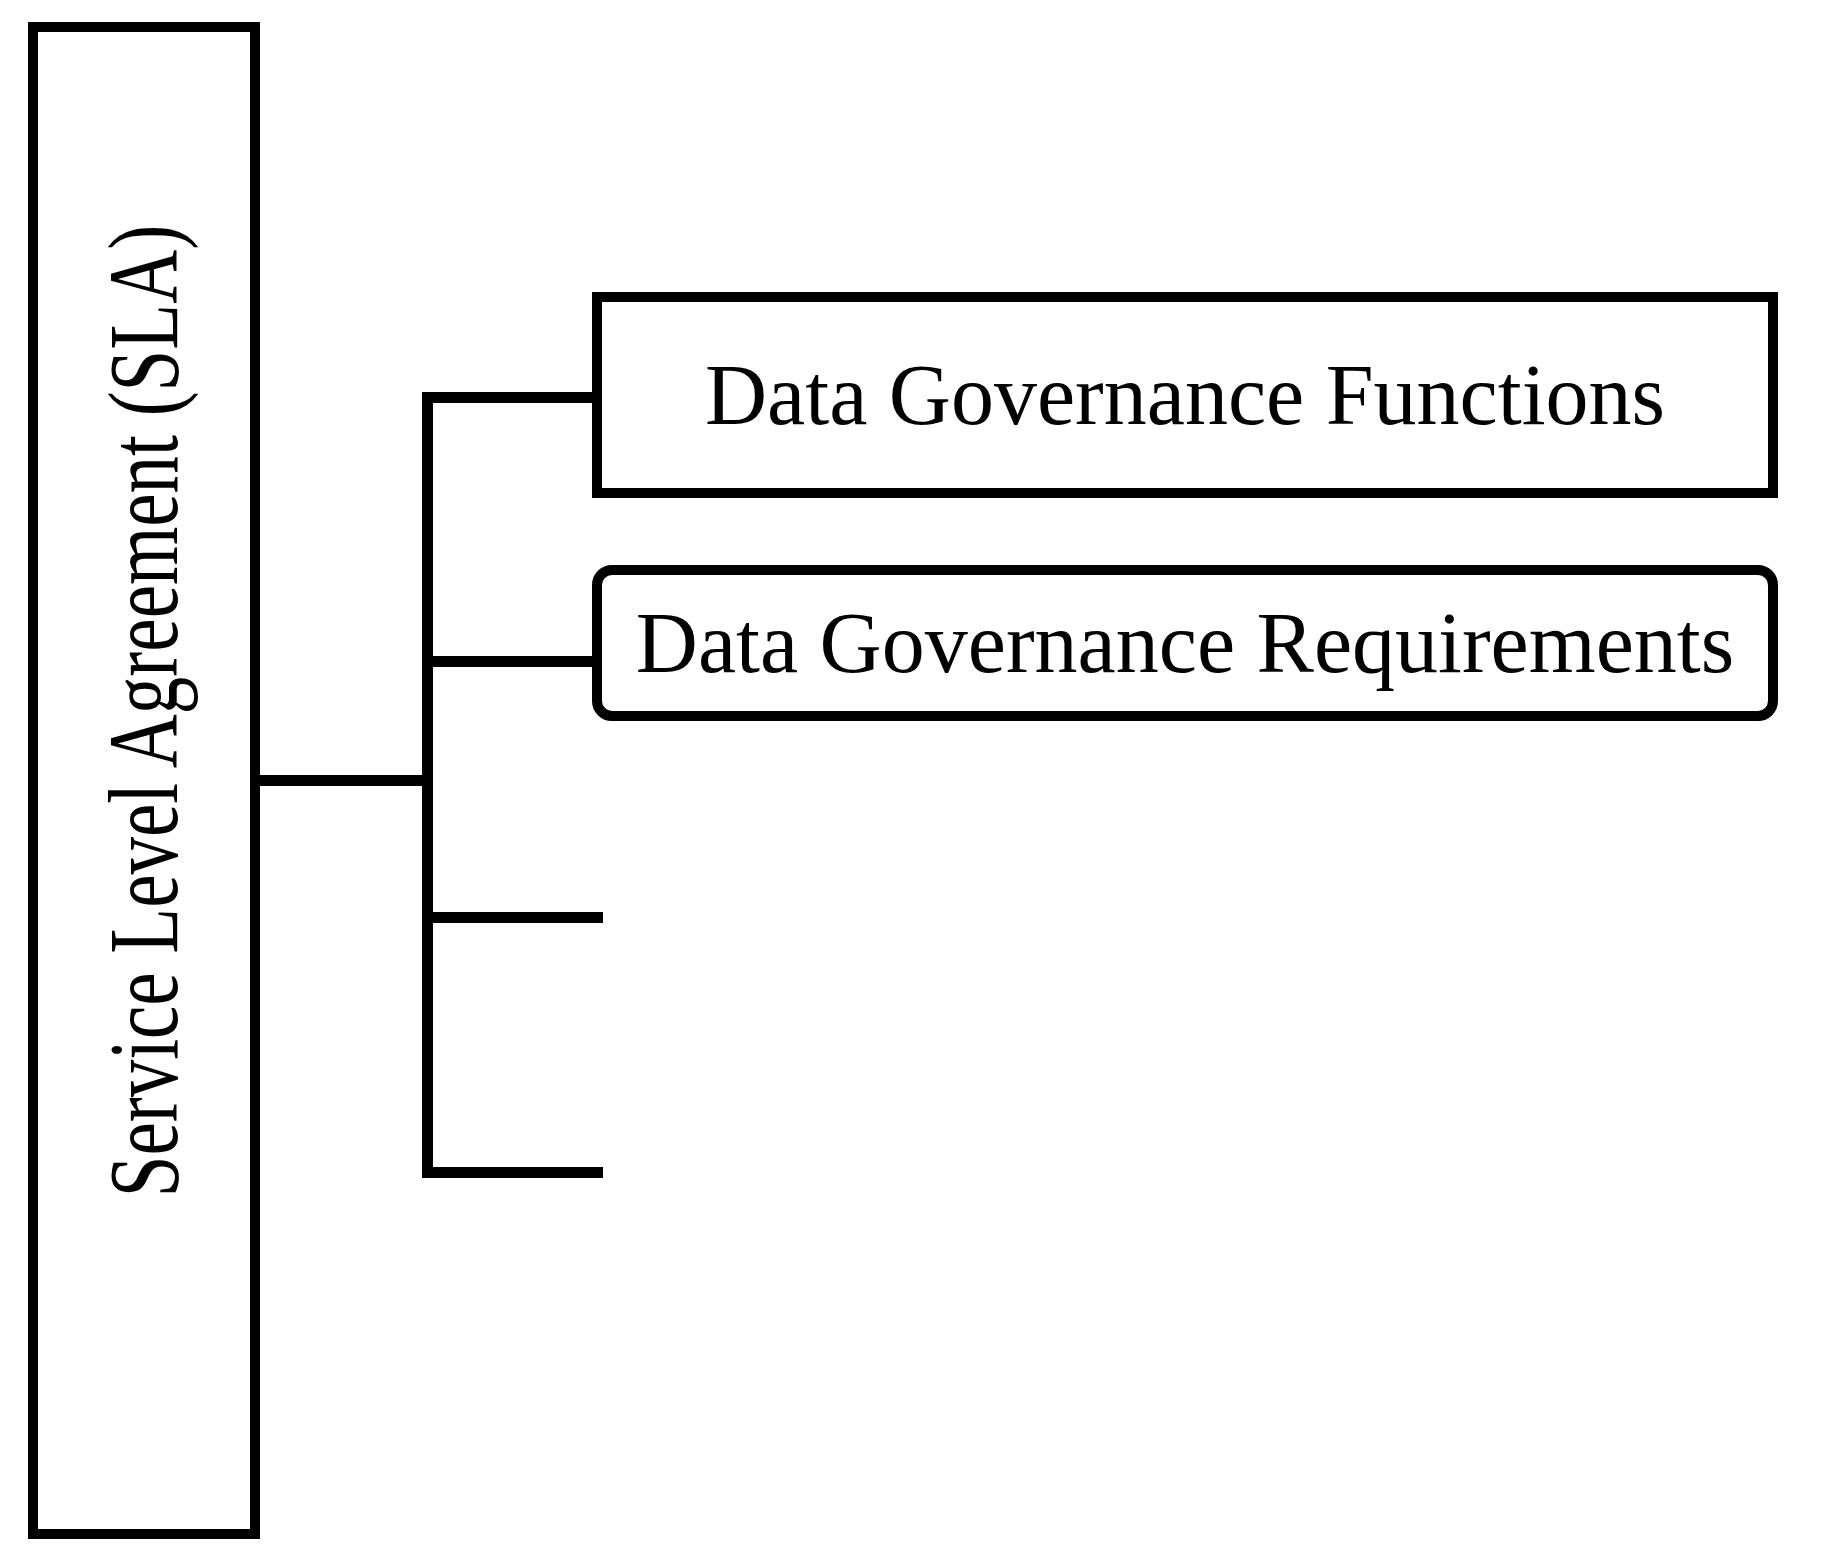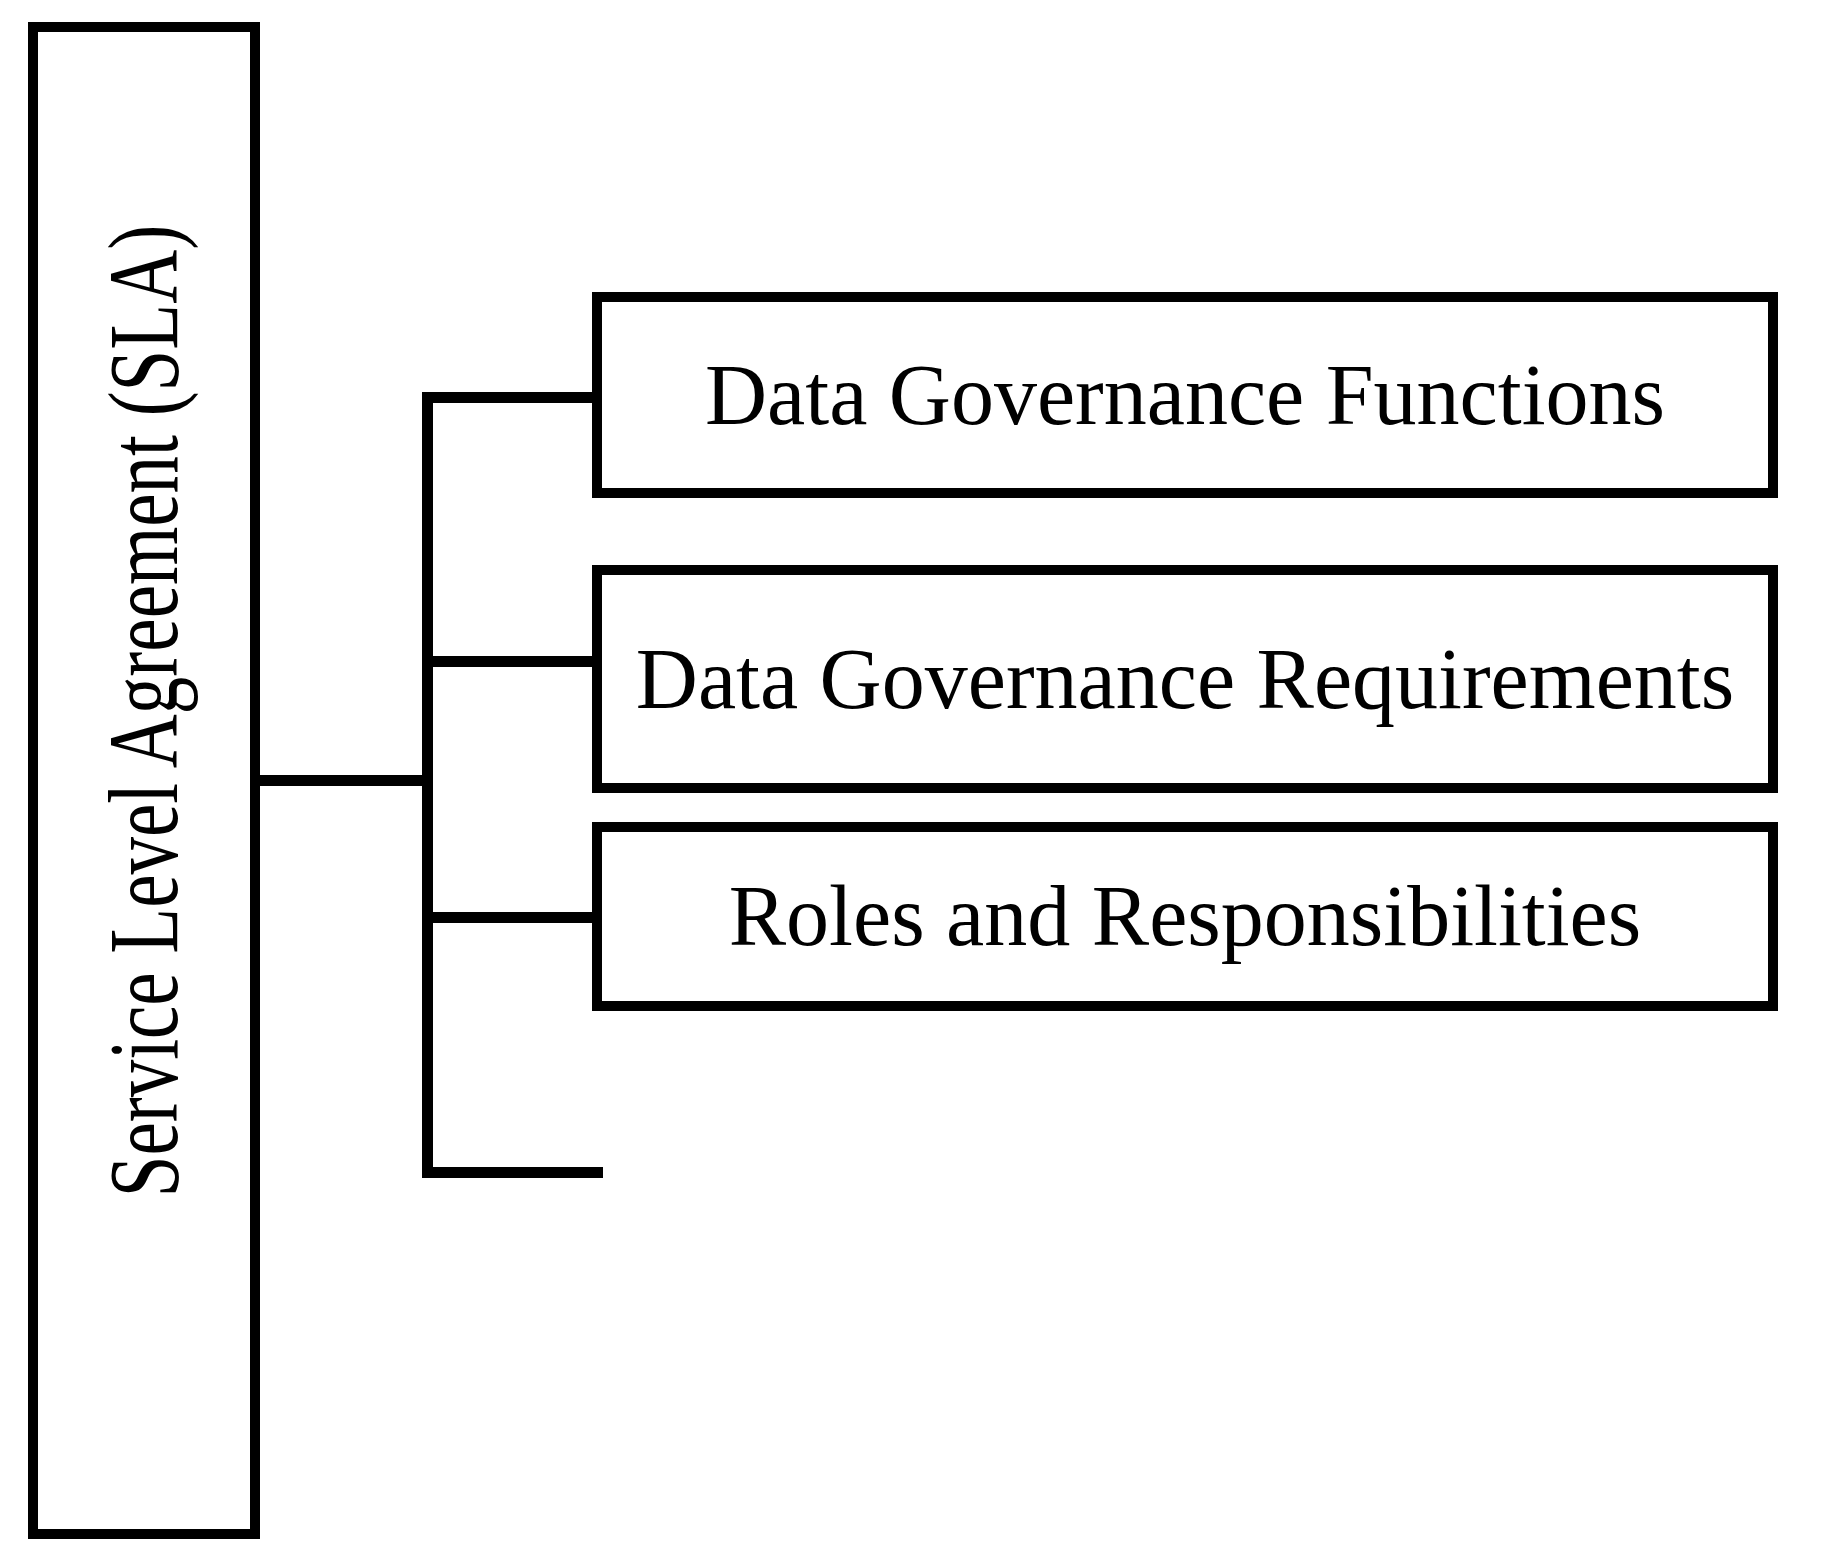--- a/index.html
+++ b/index.html
@@ -49,21 +49,21 @@
     background: #ffffff;
     display: flex;
     align-items: center;
     justify-content: center;
     text-align: center;
     font-size: 86px;
     line-height: 1.05;
   }
   .node span { display: block; padding: 0 24px; }
   .node-1 { top: 292px;  height: 206px; }
-  .node-2 { top: 565px;  height: 228px; }
+  .node-2 { top: 565px;  height: 156px; border-radius: 20px; }
   .node-3 { top: 822px;  height: 189px; }
   .node-4 { top: 1077px; height: 193px; }
 
   
   .line {
     position: absolute;
     background: #000000;
   }
   .line-main   { left: 250px; top: 775px;  width: 183px; height: 11px; }
   .line-trunk  { left: 422px; top: 392px;  width: 11px;  height: 786px; }
@@ -89,18 +89,15 @@
   <div class="line line-b4"></div>
 
   <div class="node node-1">
     <span>Data Governance Functions</span>
   </div>
 
   <div class="node node-2">
     <span>Data Governance Requirements</span>
   </div>
 
-  <div class="node node-3">
-    <span>Roles and Responsibilities</span>
-  </div>
 
 
 </div>
 
 </body></html>

